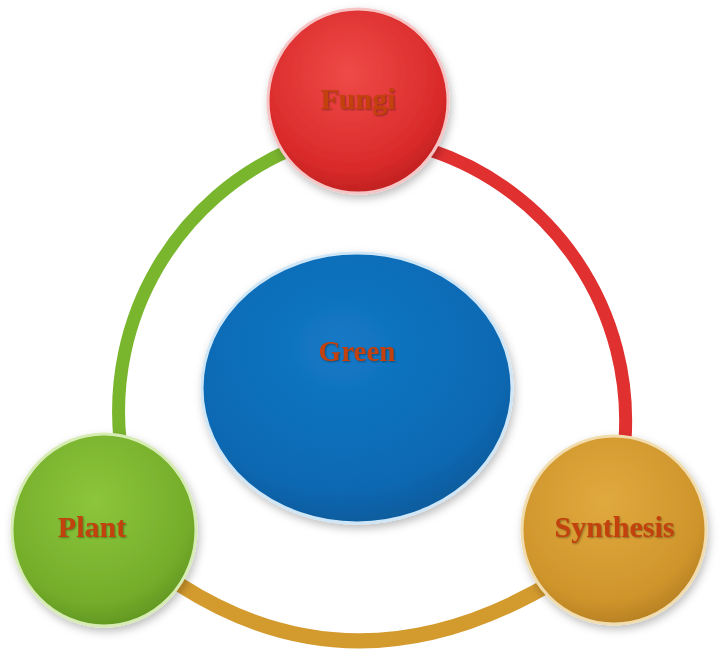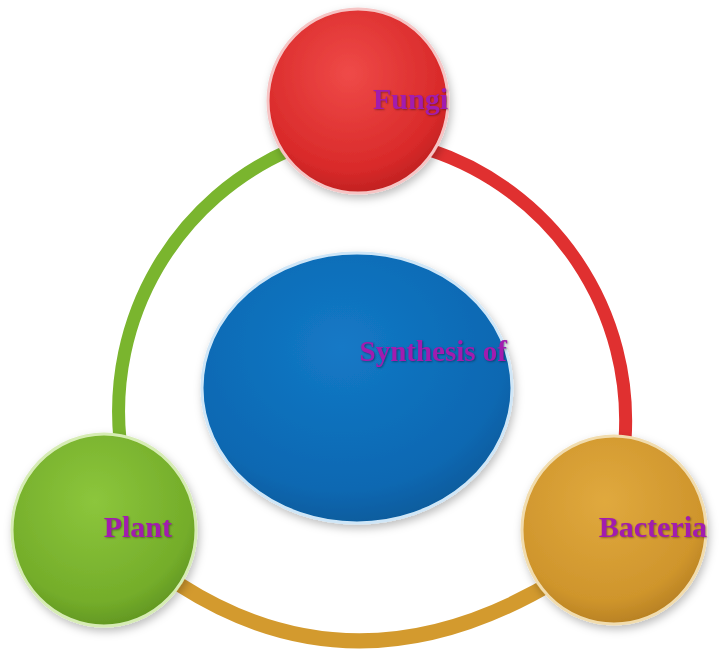--- a/index.html
+++ b/index.html
@@ -1,18 +1,18 @@
 <!DOCTYPE html>
 <html><head>
 <meta charset="utf-8">
 <style>
   html, body { margin:0; padding:0; background:#ffffff; }
   body { width:720px; height:664px; position:relative; overflow:hidden; font-family:"Liberation Serif", serif; }
   svg { position:absolute; left:0; top:0; }
-  .label { position:absolute; color:#a21caf; font-family:"Liberation Serif", serif; font-weight:bold; text-align:right; text-shadow:1px 1px 2px rgba(0,0,0,0.35); }
+  .label { position:absolute; color:#c2410c; font-family:"Liberation Serif", serif; font-weight:bold; text-align:center; text-shadow:1px 1px 2px rgba(0,0,0,0.35); }
 </style>
 </head>
 <body>
 
 <svg width="720" height="664" viewBox="0 0 720 664">
   <defs>
     <radialGradient id="gRed" cx="45%" cy="35%" r="70%">
       <stop offset="0%" stop-color="#ef4a48"></stop>
       <stop offset="75%" stop-color="#d92a2a"></stop>
       <stop offset="100%" stop-color="#b81e1e"></stop>
@@ -46,18 +46,18 @@
   <ellipse cx="358" cy="101" rx="90" ry="92" fill="url(#gRed)" stroke="#f6c4c4" stroke-width="3" filter="url(#shadow)"></ellipse>
 
   <ellipse cx="104" cy="530" rx="92" ry="96" fill="url(#gGreen)" stroke="#d6ecb4" stroke-width="3" filter="url(#shadow)"></ellipse>
 
   <ellipse cx="614" cy="530" rx="92" ry="94" fill="url(#gGold)" stroke="#f1dcae" stroke-width="3" filter="url(#shadow)"></ellipse>
 </svg>
 
 <div class="label" style="left:268px; top:82px; width:180px; font-size:30px;">Fungi</div>
 
 <div class="label" style="left:207px; top:334px; width:300px; font-size:29px; line-height:35px;">
-  <div>Synthesis of</div>
+  <div>Green</div>
 </div>
 
 <div class="label" style="left:12px; top:510px; width:160px; font-size:30px;">Plant</div>
 
-<div class="label" style="left:522px; top:510px; width:185px; font-size:30px;">Bacteria</div>
+<div class="label" style="left:522px; top:510px; width:185px; font-size:30px;">Synthesis</div>
 
 </body></html>

